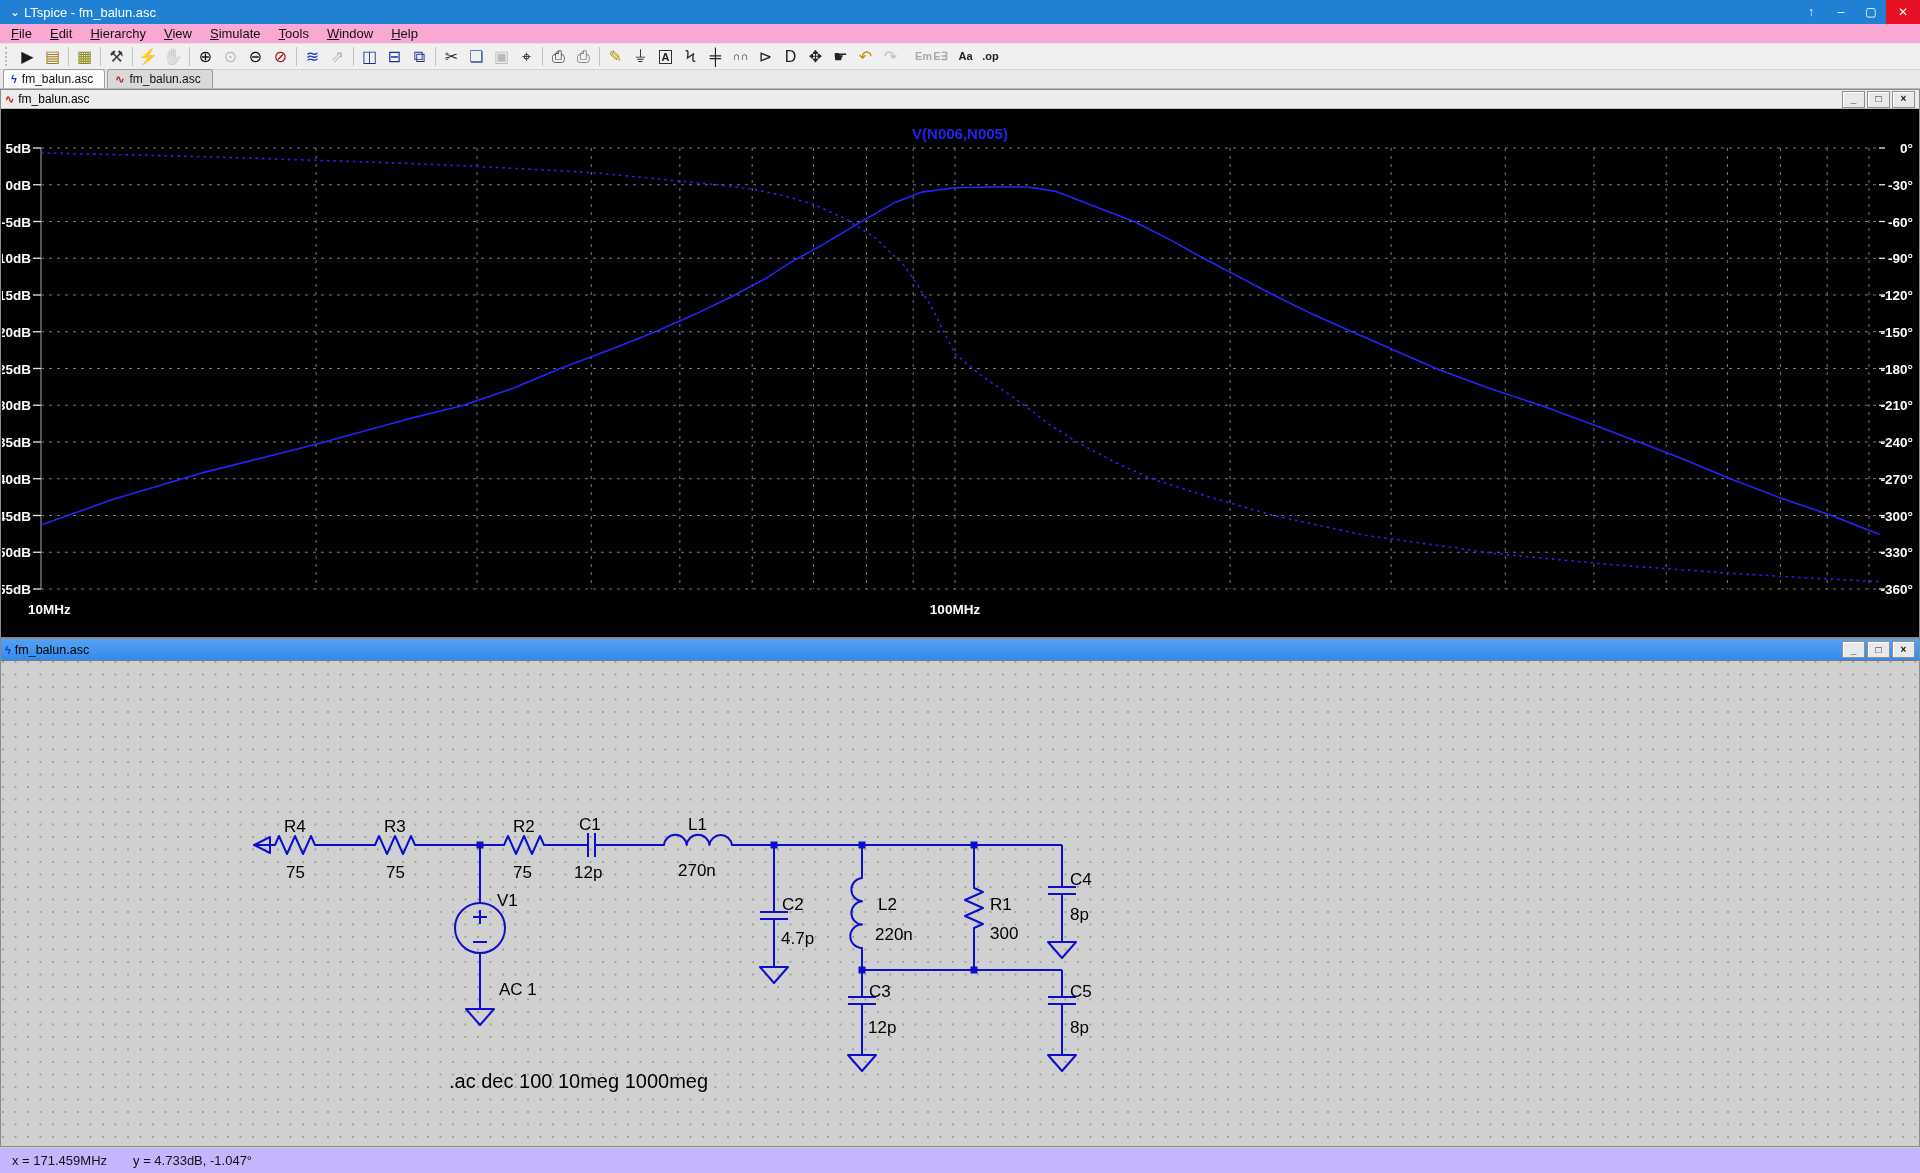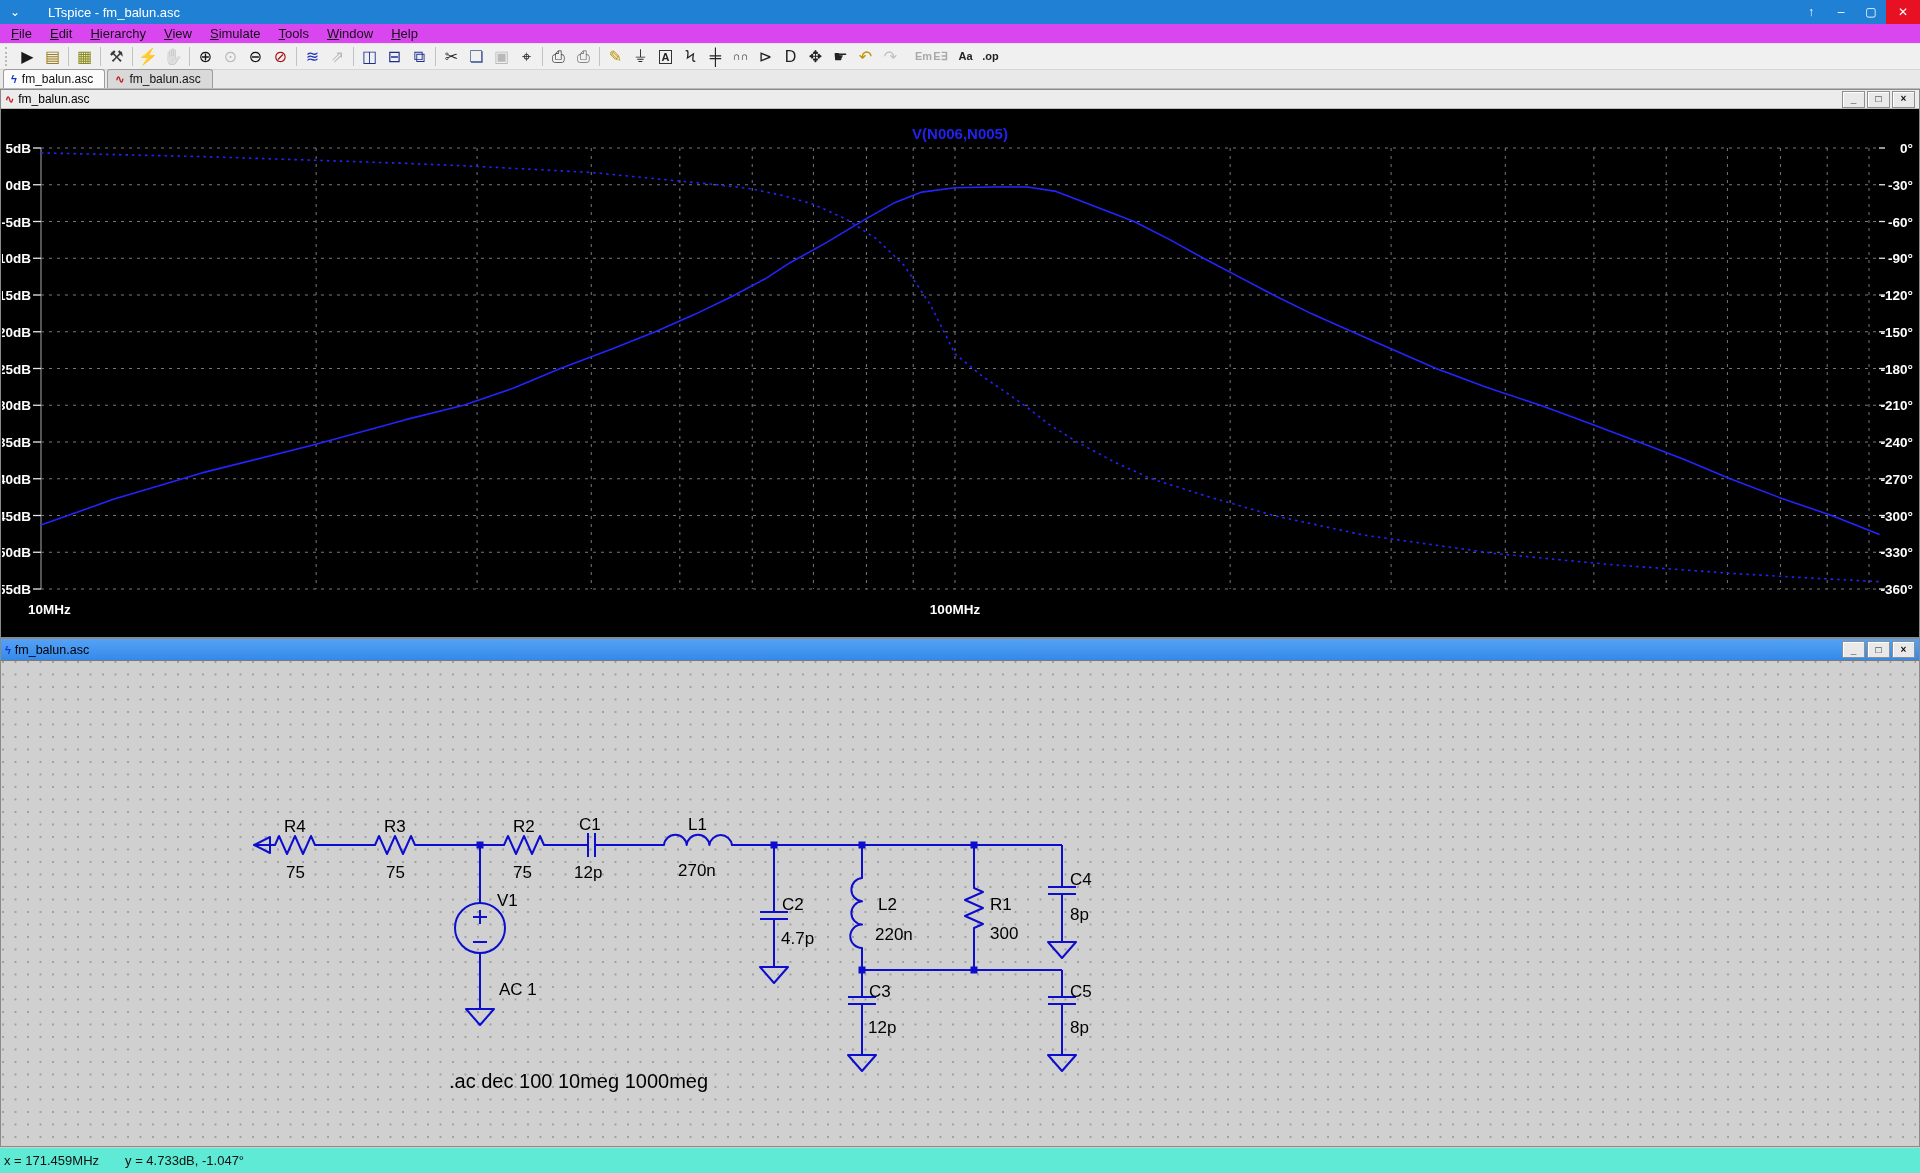--- a/index.html
+++ b/index.html
@@ -1,26 +1,26 @@
 <!DOCTYPE html>
 <html><head>
 <meta charset="utf-8">
 <style>
   html,body{margin:0;padding:0;background:#f0f0f0;width:1920px;height:1173px;overflow:hidden;
     font-family:"Liberation Sans",sans-serif;-webkit-font-smoothing:antialiased}
   .abs{position:absolute}
   
   .titlebar{left:0;top:0;width:1920px;height:24px;background:#1f80d4;color:#fff;display:flex;align-items:center;font-size:13px}
   .tb-chev{margin-left:10px;font-size:12px;cursor:default}
-  .tb-title{margin-left:28px}
+  .tb-title{margin-left:4px}
   .tb-btns{margin-left:auto;display:flex;height:24px}
   .tb-btn{width:30px;height:24px;display:flex;align-items:center;justify-content:center;font-size:12px}
   .tb-btn.close{background:#e81123;width:34px}
   
-  .menubar{left:0;top:24px;width:1920px;height:20px;background:#d946ef;display:flex;align-items:center;padding-left:2px;font-size:13px;color:#111;border-bottom:1px solid #e3e3e3;box-sizing:border-box}
+  .menubar{left:0;top:24px;width:1920px;height:20px;background:#f9a8d4;display:flex;align-items:center;padding-left:2px;font-size:13px;color:#111;border-bottom:1px solid #e3e3e3;box-sizing:border-box}
   .menu-item{padding:1px 9px}
   .menu-item u{text-decoration:underline}
   
   .toolbar{left:0;top:44px;width:1920px;height:26px;background:#f0f0f0;display:flex;align-items:center;padding-left:4px;border-bottom:1px solid #d5d5d5;box-sizing:border-box}
   .tbtn{width:25px;height:23px;display:flex;align-items:center;justify-content:center;font-size:16px;line-height:1}
   .tbtn.disabled{opacity:.45;filter:grayscale(1)}
   .tbtn .glyph.boxed{border:1px solid #333;font-size:11px;line-height:12px;padding:0 2px;font-weight:bold}
   .tbtn .glyph.small{font-size:11px;font-weight:bold}
   .tsep{width:1px;height:19px;background:#c2c2c2;margin:0 3px}
   .tgrip{width:5px;height:19px;border-left:2px dotted #b9b9b9;margin:0 3px 0 1px}
@@ -38,21 +38,21 @@
   .childtitle{height:19px;background:#ececec;display:flex;align-items:center;font-size:12px;color:#000;padding-left:4px;border-bottom:1px solid #bdbdbd;box-sizing:border-box}
   .childtitle.blue{height:22px;background:linear-gradient(#55a2f5,#348aea);font-size:12.5px;border-bottom:1px solid #7a7a7a}
   .ct-icon{margin-right:4px;font-size:11px;font-weight:bold}
   .ct-icon.wav{color:#c42020}
   .ct-icon.sch{color:#1430c8}
   .cw-btns{margin-left:auto;display:flex;gap:2px;padding-right:4px}
   .cwb{width:21px;height:15px;background:#e9e9e9;border:1px solid #8f8f8f;box-shadow:inset 1px 1px 0 #fff;font-size:10px;font-weight:bold;color:#111;display:flex;align-items:center;justify-content:center;line-height:1}
   #wavesvg{position:absolute;left:1px;top:19px;display:block;background:#000}
   #schsvg{position:absolute;left:1px;top:22px;display:block}
   
-  .statusbar{left:0;top:1147px;width:1920px;height:26px;background:#5eead4;border-top:1px solid #cdcdcd;display:flex;align-items:center;font-size:13px;color:#111;padding-left:4px;gap:26px;box-sizing:border-box}
+  .statusbar{left:0;top:1147px;width:1920px;height:26px;background:#c4b5fd;border-top:1px solid #cdcdcd;display:flex;align-items:center;font-size:13px;color:#111;padding-left:12px;gap:26px;box-sizing:border-box}
   text{user-select:none}
 </style>
 </head>
 <body>
 
 <div class="abs titlebar">
   <span class="tb-chev">⌄</span>
   <span class="tb-title">LTspice - fm_balun.asc</span>
   <div class="tb-btns">
     <span class="tb-btn">↑</span>

